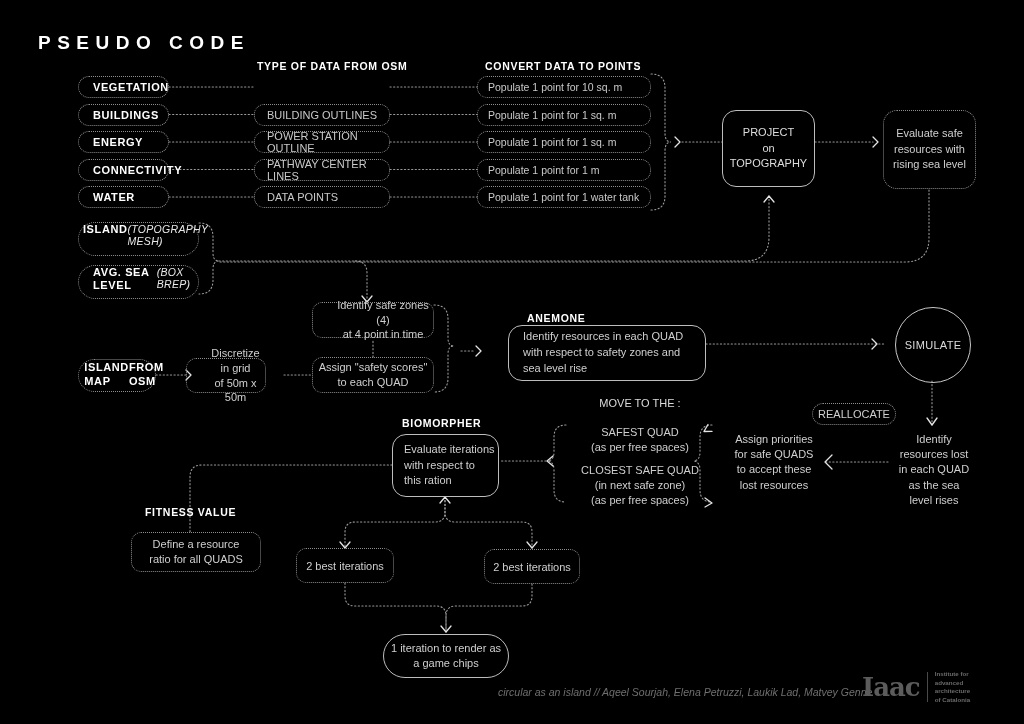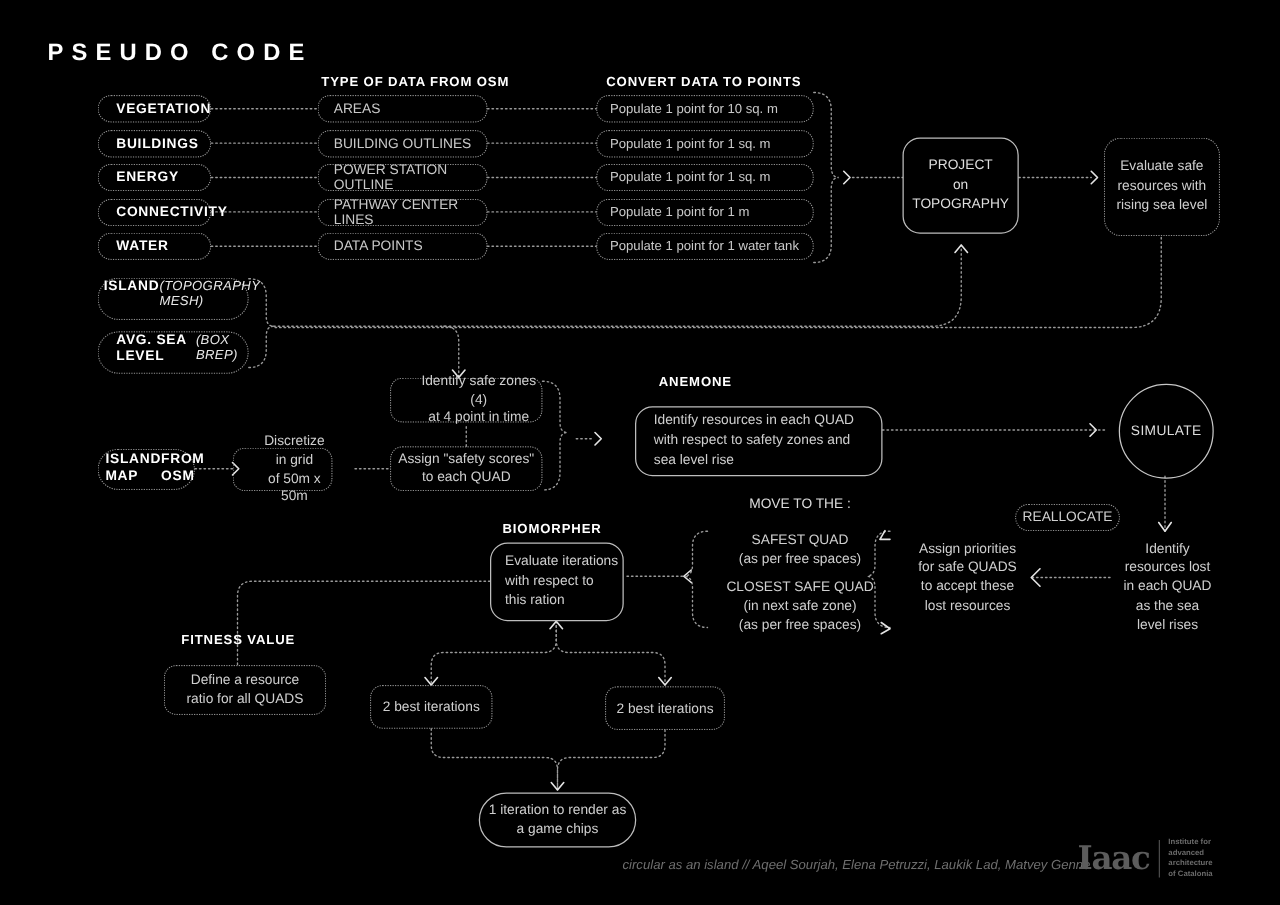--- a/index.html
+++ b/index.html
@@ -185,23 +185,20 @@
   <div class="box cat" style="left:78px;top:131px;width:91px;height:22px;">
       <span>ENERGY</span>
     </div>
   <div class="box cat" style="left:78px;top:158.5px;width:91px;height:22px;">
       <span>CONNECTIVITY</span>
     </div>
   <div class="box cat" style="left:78px;top:186px;width:91px;height:22px;">
       <span>WATER</span>
     </div>
 
-  <div class="box data" style="left:254px;top:76px;width:136px;height:22px;">
-      <span>AREAS</span>
-    </div>
   <div class="box data" style="left:254px;top:103.5px;width:136px;height:22px;">
       <span>BUILDING OUTLINES</span>
     </div>
   <div class="box data" style="left:254px;top:131px;width:136px;height:22px;">
       <span>POWER STATION OUTLINE</span>
     </div>
   <div class="box data" style="left:254px;top:158.5px;width:136px;height:22px;">
       <span>PATHWAY CENTER LINES</span>
     </div>
   <div class="box data" style="left:254px;top:186px;width:136px;height:22px;">
@@ -258,21 +255,21 @@
   <div class="box rr" style="left:312px;top:302px;width:122px;height:36px;font-size:11px;line-height:1.35;white-space:pre-line;padding-left:20px;">
     <span>Identify safe zones (4)
 at 4 point in time</span>
   </div>
 
   <div class="box rr" style="left:312px;top:357px;width:122px;height:36px;font-size:11px;line-height:1.35;white-space:pre-line;">
     <span>Assign "safety scores"
 to each QUAD</span>
   </div>
 
-  <div class="caption" style="left:527px;top:300px;text-align:center;">ANEMONE</div>
+  <div class="caption" style="left:527px;top:312px;text-align:center;">ANEMONE</div>
   <div class="box solid rr14" style="left:508px;top:325px;width:198px;height:56px;font-size:11px;line-height:1.45;white-space:pre-line;justify-content:flex-start;padding-left:14px;text-align:left;">
     <span>Identify resources in each QUAD
 with respect to safety zones and
 sea level rise</span>
   </div>
 
   <div class="circle" style="left:895px;top:307px;width:74px;height:74px;">
     <span>SIMULATE</span>
   </div>
 

